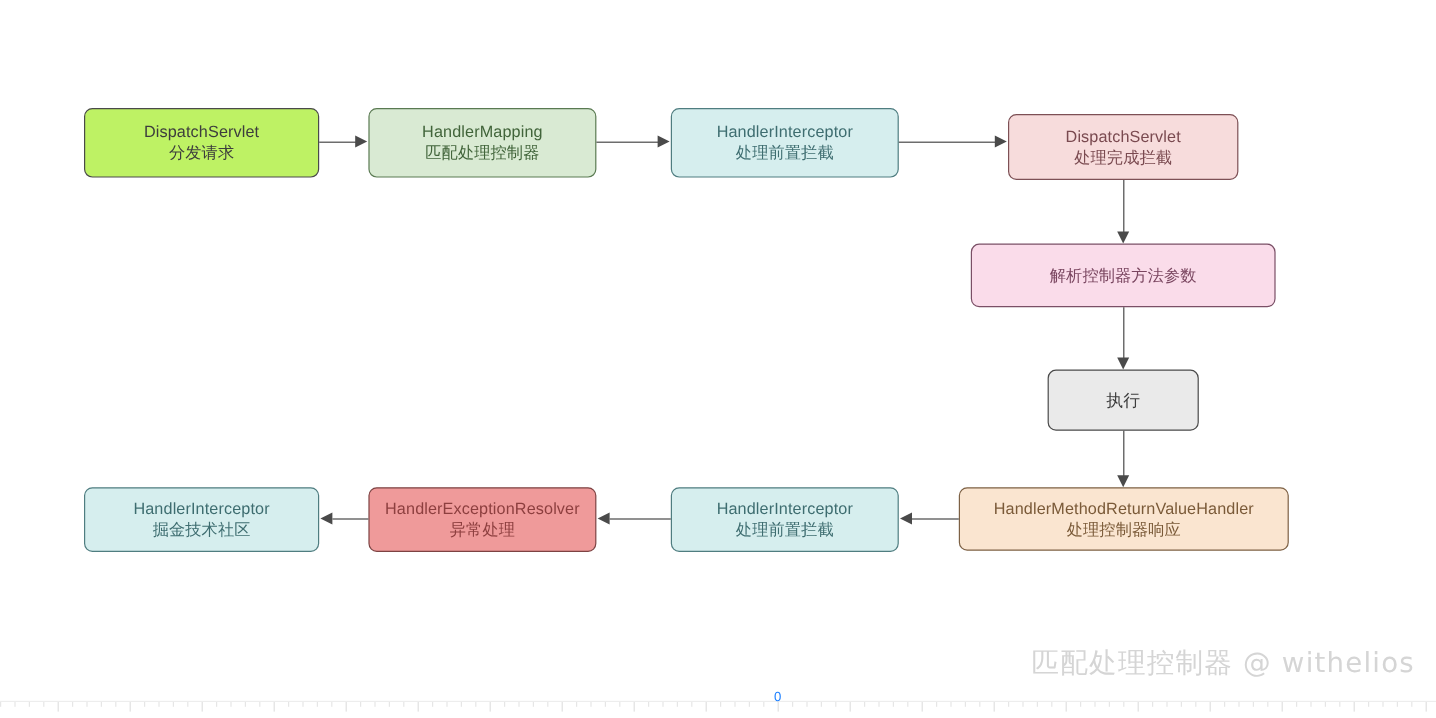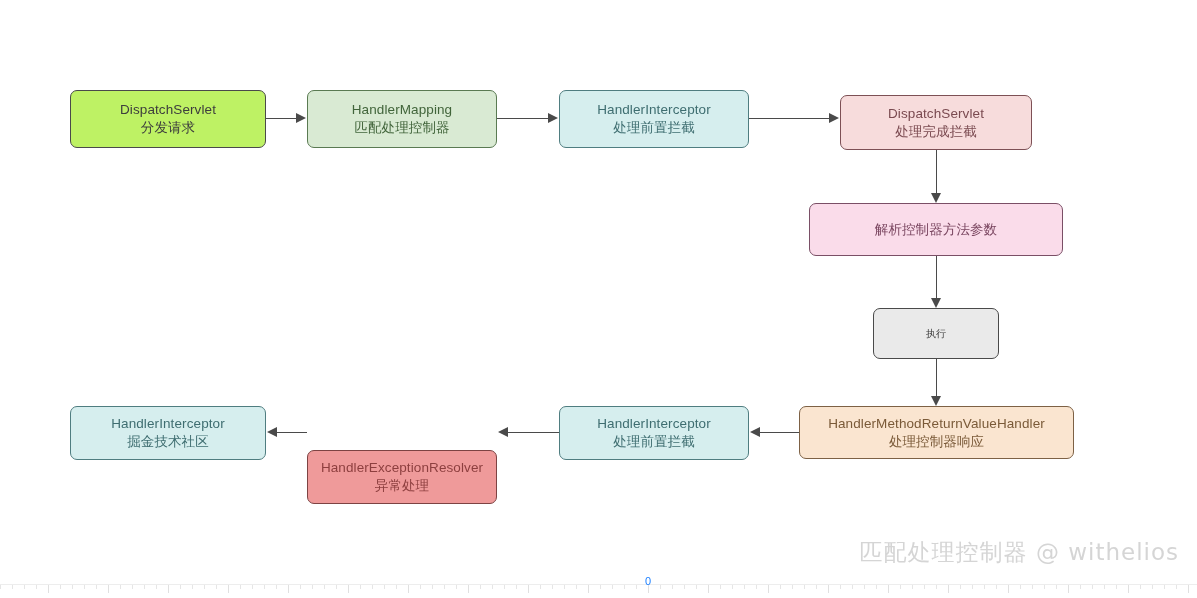--- a/index.html
+++ b/index.html
@@ -40,30 +40,30 @@
     box-shadow: 0 0 0 0 rgba(0,0,0,0);
   }
   .node .l1 {
     font-size: 13.5px;
     white-space: nowrap;
   }
   .node .l2 {
     font-size: 13.5px;
     white-space: nowrap;
   }
-  .node.single .l1 { font-size: 10px; }
+  .node.single .l1 { font-size: 14px; }
 
   
   .t-gray   { background: #eaeaea; border-color: #4a4a4a; color: #3d3d3d; }
   .t-green  { background: #d9ead3; border-color: #5a7a52; color: #41643a; }
   .t-cyan   { background: #d6eeee; border-color: #4f7d80; color: #3e6d70; }
   .t-pink   { background: #f7dcdc; border-color: #7d5055; color: #7a4a50; }
   .t-pink2  { background: #fadcea; border-color: #7a4f66; color: #7a4660; }
   .t-orange { background: #fae5d0; border-color: #7d6145; color: #7a5a38; }
-  .t-red    { background: #ef9a9a; border-color: #7d4343; color: #8d3f3f; margin-top: 44px; }
+  .t-red    { background: #ef9a9a; border-color: #7d4343; color: #8d3f3f; }
 
   
   .edge-h {            
     position: absolute;
     height: 0;
     border-top: 1.6px solid #4a4a4a;
   }
   .edge-v {            
     position: absolute;
     width: 0;

